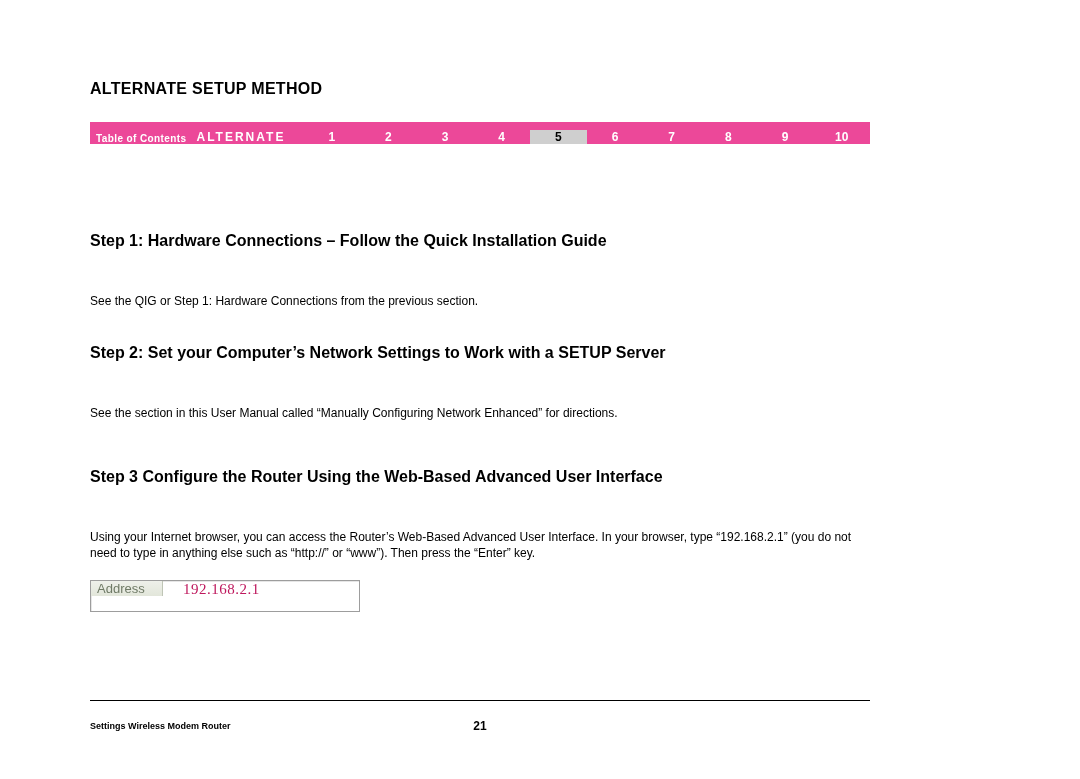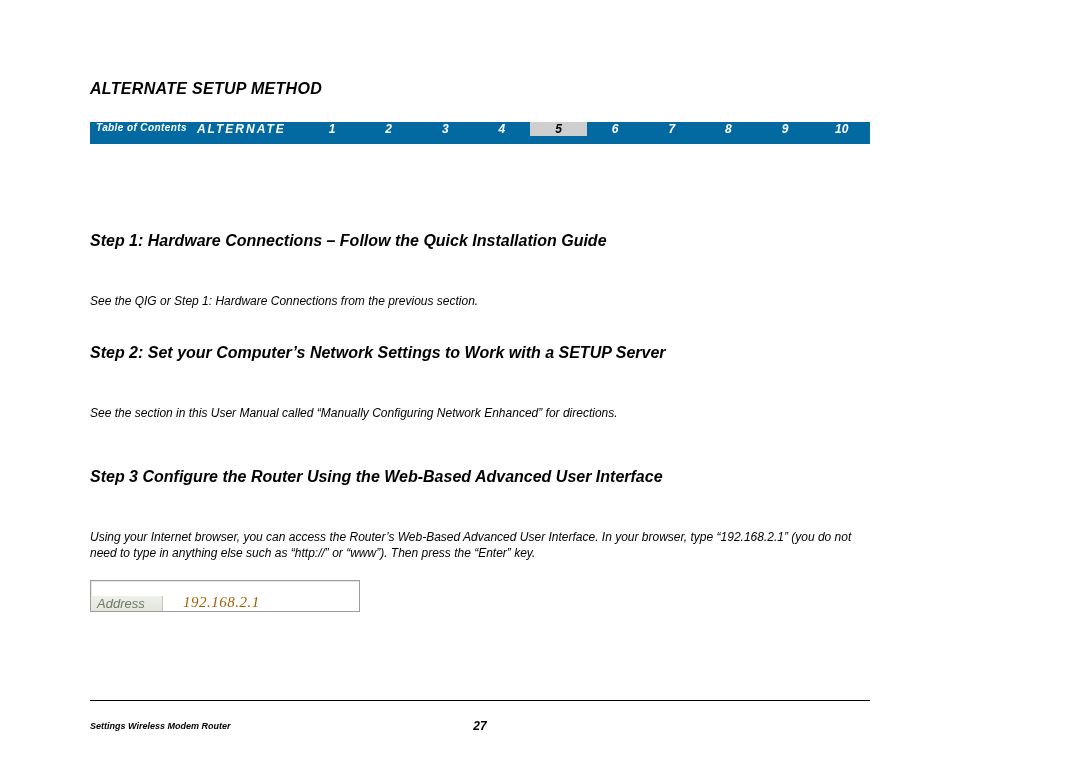--- a/index.html
+++ b/index.html
@@ -1,35 +1,35 @@
 <!DOCTYPE html>
 <html><head>
   <meta charset="utf-8">
   <style>
     * { box-sizing: border-box; margin: 0; padding: 0; }
     html, body { width: 1080px; height: 779px; background: #fff; font-family: Arial, Helvetica, sans-serif; color: #000; }
-    .page { position: relative; width: 960px; height: 779px; padding: 80px 90px 0 90px; font-style: italic; }
+    .page { position: relative; width: 960px; height: 779px; padding: 80px 90px 0 90px; }
     .title { font-size: 16px; font-weight: bold; letter-spacing: 0.3px; margin-bottom: 14px; }
-    .navbar { width: 100%; height: 22px; background: #0369a1; display: flex; align-items: flex-start; color: #fff; font-size: 11px; position: relative; margin-top: 24px; }
+    .navbar { width: 100%; height: 22px; background: #ec4899; display: flex; align-items: flex-end; color: #fff; font-size: 11px; position: relative; margin-top: 24px; }
     .navbar .toc { padding: 0 10px 0 6px; font-weight: bold; letter-spacing: 0.4px; font-size: 10px; }
     .navbar .sections-label { font-weight: bold; letter-spacing: 2px; font-size: 12px; padding-right: 18px; }
     .navbar .nums { flex: 1; display: flex; }
     .navbar .sel-wrap { background:#cfcfcf; height:100%; display:flex; align-items:center; justify-content:center; width:100%; }
     .navbar .numcell { flex:1; height:100%; display:flex; align-items:center; justify-content:center; font-weight:bold; font-size:12px; }
 
     .content { padding-top: 88px; }
     .step-heading { font-size: 16px; font-weight: bold; margin-top: 0; margin-bottom: 30px; }
     .para { font-size: 12px; line-height: 1.4; margin-bottom: 46px; margin-top: 43px; }
     .para.tight { margin-bottom: 34px; }
     .step-heading.m2 { margin-bottom: 28px; }
     .step-heading.m3 { margin-bottom: 8px; }
 
-    .address-bar { display:flex; align-items:flex-end; width: 270px; height: 32px; background:#fff; border:1px solid #9d9d9d; margin-top: 18px; box-shadow: inset 1px 1px 0 #e6e6e6; }
+    .address-bar { display:flex; align-items:flex-start; width: 270px; height: 32px; background:#fff; border:1px solid #9d9d9d; margin-top: 18px; box-shadow: inset 1px 1px 0 #e6e6e6; }
     .address-label { width: 72px; display:flex; align-items:center; justify-content:flex-start; padding-left:6px; background: linear-gradient(#eef0ea,#e2e6da); color:#6f7a66; font-size:13px; border-right:1px solid #bfc5b6; font-family: Tahoma, Arial, sans-serif; }
-    .address-value { flex:1; display:flex; align-items:center; padding-left:20px; font-size:15px; color:#a16207; font-family: "Times New Roman", serif; letter-spacing: 0.5px; }
+    .address-value { flex:1; display:flex; align-items:center; padding-left:20px; font-size:15px; color:#be185d; font-family: "Times New Roman", serif; letter-spacing: 0.5px; }
 
     .footer { position: absolute; left: 90px; right: 90px; bottom: 48px; }
     .footer-rule { border: none; border-top: 1px solid #000; margin-bottom: 20px; }
     .footer-row { display:flex; align-items:center; }
     .footer-left { font-size: 9px; font-weight: bold; color:#000; }
     .footer-page { position:absolute; left:0; right:0; text-align:center; font-size: 12px; font-weight: bold; }
   </style>
 </head>
 <body>
 
@@ -69,17 +69,17 @@
     <div class="address-bar">
       <div class="address-label">Address</div>
       <div class="address-value">192.168.2.1</div>
     </div>
   </div>
 
   <div class="footer">
     <hr class="footer-rule">
     <div class="footer-row">
       <div class="footer-left">Settings Wireless Modem Router</div>
-      <div class="footer-page">27</div>
+      <div class="footer-page">21</div>
     </div>
   </div>
 
 </div>
 
 </body></html>

